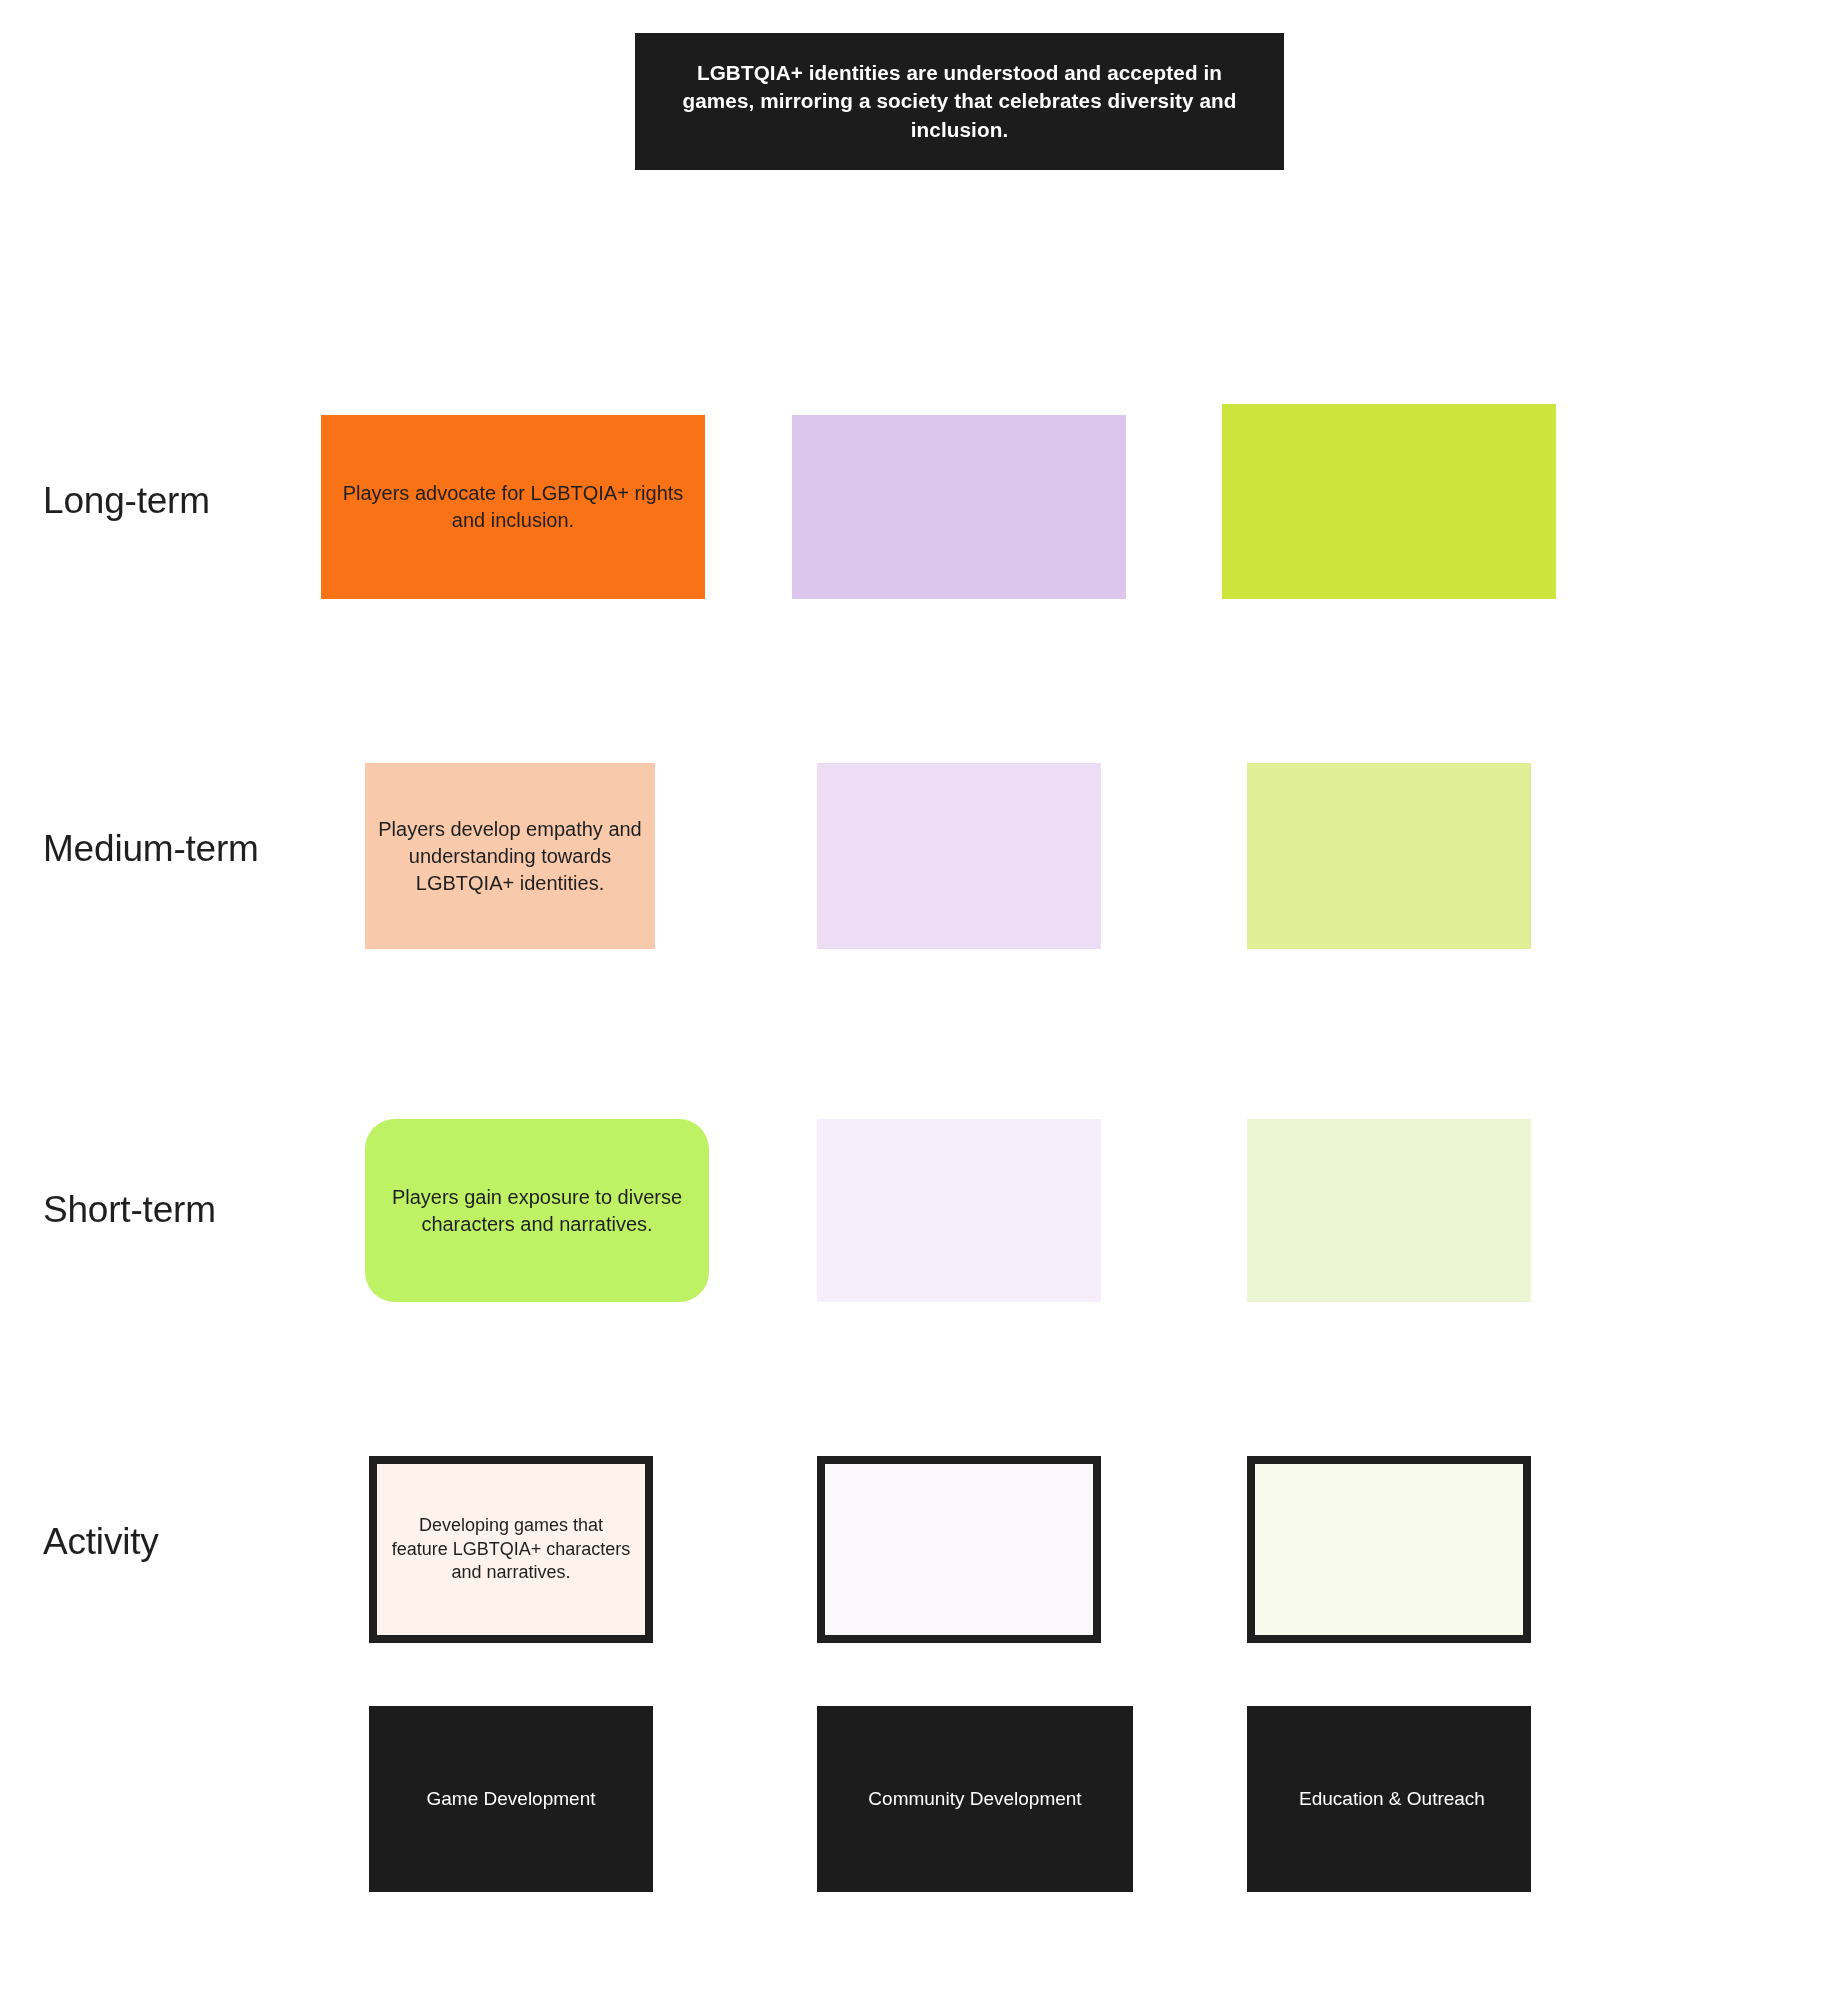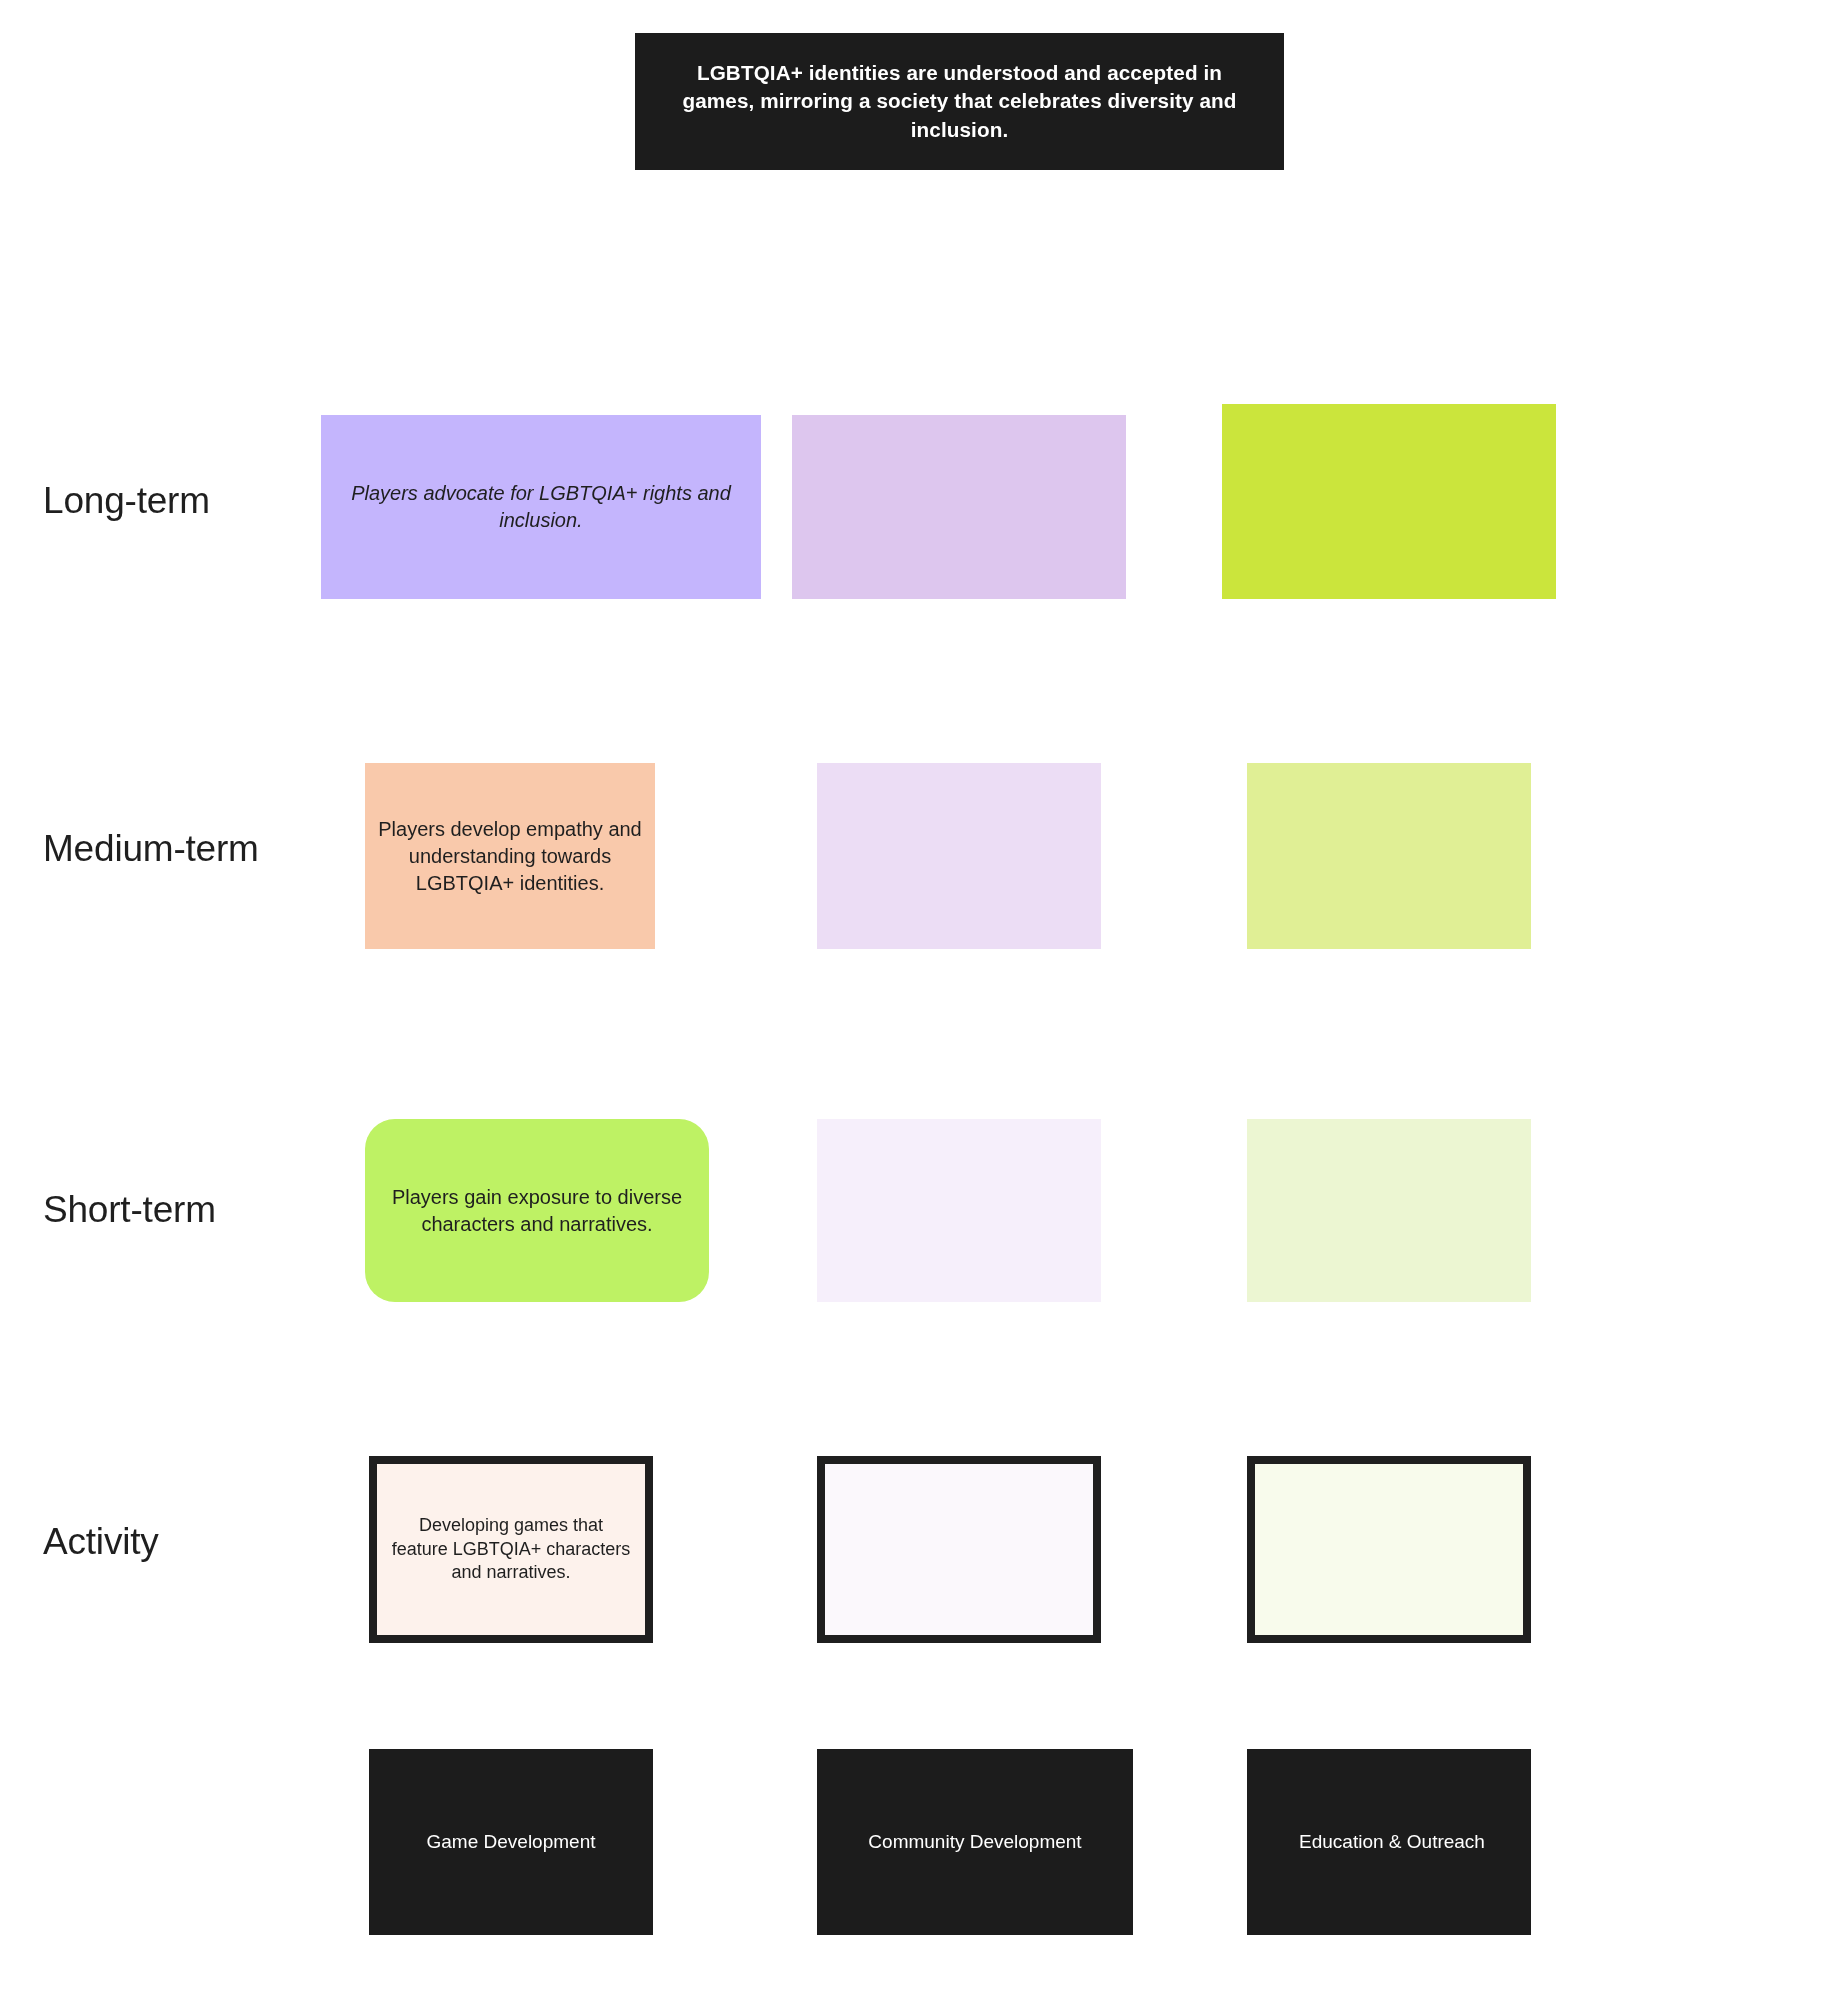--- a/index.html
+++ b/index.html
@@ -71,23 +71,22 @@
   }
   .box-text {
     color: #1f1f1f;
     font-size: 20px;
     line-height: 1.35;
     padding: 0 11.5px;
   }
 
   
   .lt-1 {
-    left: 321px; top: 415px; width: 440px; height: 184px;
-    background: #c4b5fd;
-    font-style: italic;
+    left: 321px; top: 415px; width: 384px; height: 184px;
+    background: #f97316;
   }
   .lt-2 {
     left: 792px; top: 415px; width: 334px; height: 184px;
     background: #ddc6ee;
   }
   .lt-3 {
     left: 1222px; top: 404px; width: 334px; height: 195px;
     background: #cbe53c;
   }
 
@@ -133,21 +132,20 @@
   .act .box-text {
     font-size: 18px;
     line-height: 1.32;
   }
 
   
   .path {
     top: 1706px;
     height: 186px;
     background: #1c1c1c;
-    margin-top: 43px;
   }
   .path-1 { left: 369px; width: 284px; }
   .path-2 { left: 817px; width: 316px; }
   .path-3 { left: 1247px; width: 284px; padding-left: 6px; }
   .path .box-text {
     color: #ffffff;
     font-size: 19px;
   }
 </style>
 </head>

